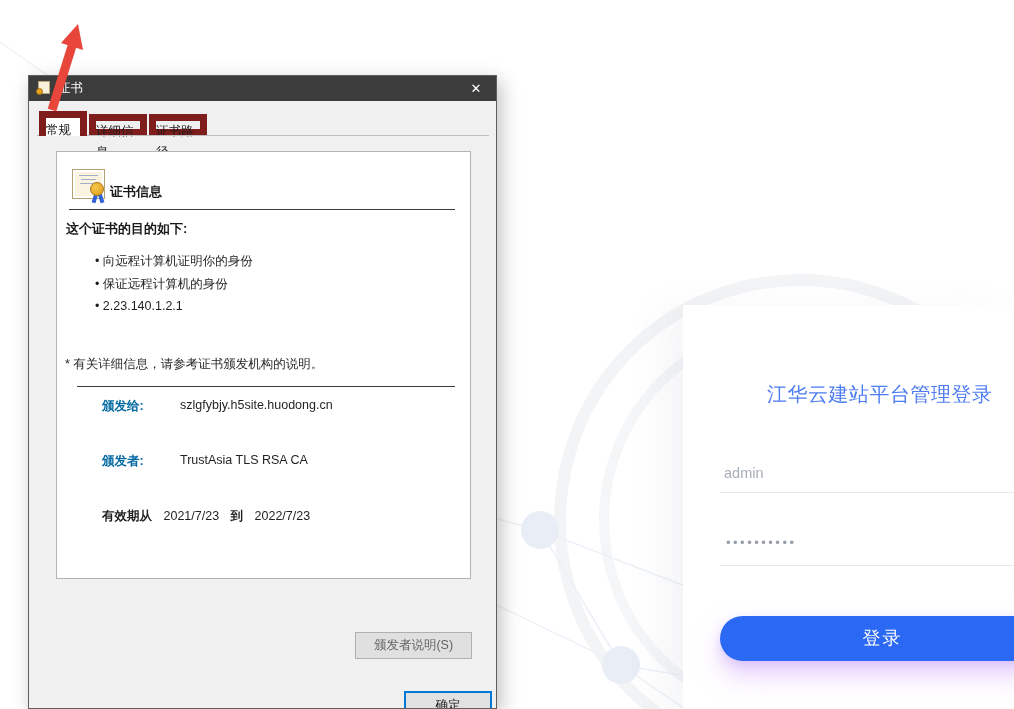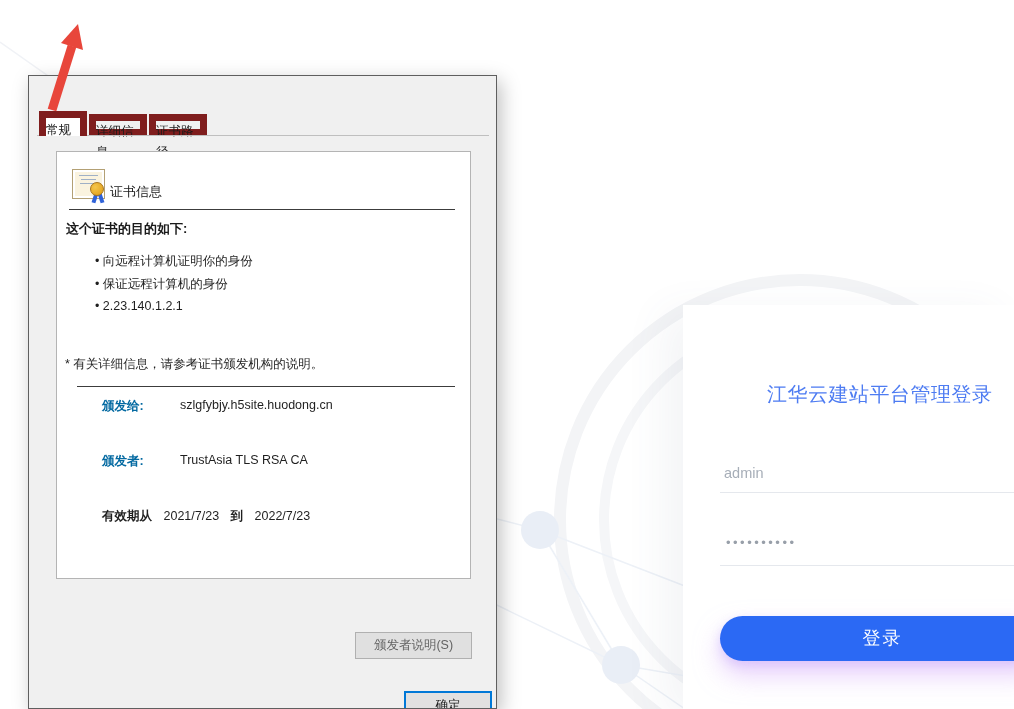--- a/index.html
+++ b/index.html
@@ -82,21 +82,21 @@
   #cert-info-icon .ln { position:absolute; left:7px; height:1px; background:#9fb0c6; }
   #cert-info-icon .ln1 { top:6px; width:19px; }
   #cert-info-icon .ln2 { top:10px; width:15px; left:9px; }
   #cert-info-icon .ln3 { top:14px; width:17px; left:8px; }
   #cert-info-icon .ribbon { position:absolute; width:4px; height:10px; background:#2f62d8; top:24px; }
   #cert-info-icon .rib1 { left:21px; transform:rotate(18deg); }
   #cert-info-icon .rib2 { left:27px; transform:rotate(-18deg); }
   #cert-info-icon .seal { position:absolute; left:18px; top:13px; width:14px; height:14px;
                           border-radius:50%; background:radial-gradient(circle at 35% 35%, #f6c64a, #dd9b15);
                           border:1px solid #a8741a; }
-  #cert-info-title { position:absolute; left:53px; top:31px; font-size:13px; font-weight:normal; color:#1a1a1a; }
+  #cert-info-title { position:absolute; left:53px; top:31px; font-size:13px; font-weight:bold; color:#1a1a1a; }
   .panel-hr { position:absolute; height:1px; background:#3c3c3c; }
   #hr1 { left:12px; top:57px; width:386px; }
   #hr2 { left:20px; top:234px; width:378px; }
   #purpose-heading { position:absolute; left:9px; top:68px; font-size:13px; font-weight:bold; color:#1a1a1a; }
   .purpose-item { position:absolute; left:38px; font-size:12.5px; color:#1f1f1f; }
   .purpose-item::before { content:"• "; }
   #purpose-0 { top:101px; } #purpose-1 { top:124px; } #purpose-2 { top:147px; }
   #cert-note { position:absolute; left:8px; top:204px; font-size:12.5px; color:#1f1f1f; }
   .cert-row-label { position:absolute; left:45px; font-size:12.5px; font-weight:bold; color:#0369a1; }
   .cert-row-value { position:absolute; left:123px; font-size:12.5px; color:#1f1f1f; }
@@ -149,20 +149,28 @@
     <circle cx="621" cy="665" r="19" fill="#e9eef6"></circle>
   </svg>
 
 
   <svg id="annotation-arrow" viewBox="0 0 80 100" xmlns="http://www.w3.org/2000/svg">
     <line x1="22" y1="92" x2="42" y2="28" stroke="#e8463b" stroke-width="9"></line>
     <polygon points="48,6 53,32 31,25" fill="#e8463b"></polygon>
   </svg>
 
   <div id="cert-dialog">
+    <div id="cert-titlebar">
+      <div id="title-cert-icon">
+        <div class="paper"></div>
+          <div class="seal"></div>
+      </div>
+      <span class="title-text">证书</span>
+      <div id="cert-close">✕</div>
+    </div>
 
     <div class="tab" id="tab-general">常规</div>
     <div class="tab" id="tab-details">详细信息</div>
     <div class="tab" id="tab-path">证书路径</div>
     <div id="tabline"></div>
 
     <div id="cert-panel">
       <div id="cert-info-icon">
         <div class="paper"></div>
         <div class="ln ln1"></div>

